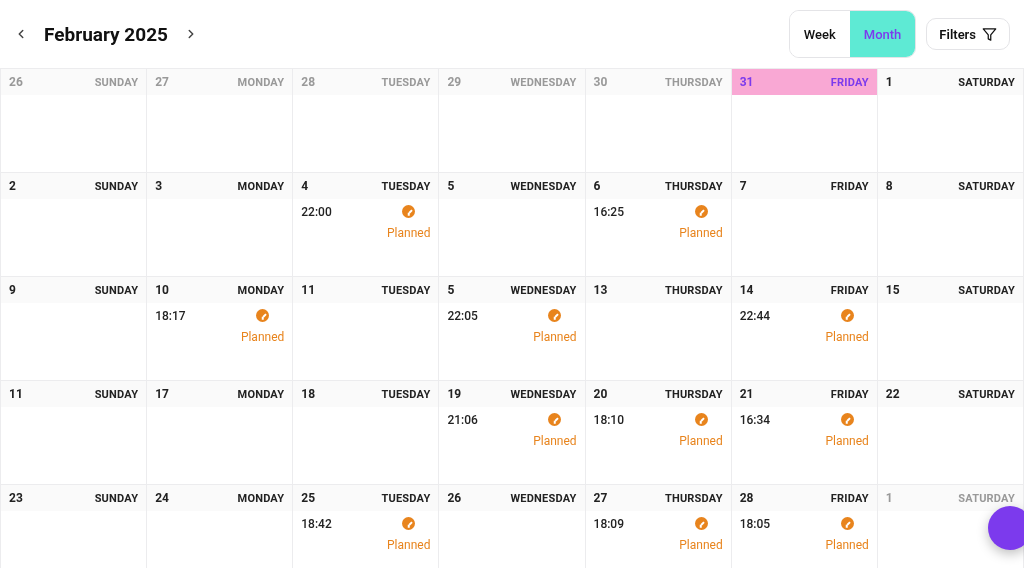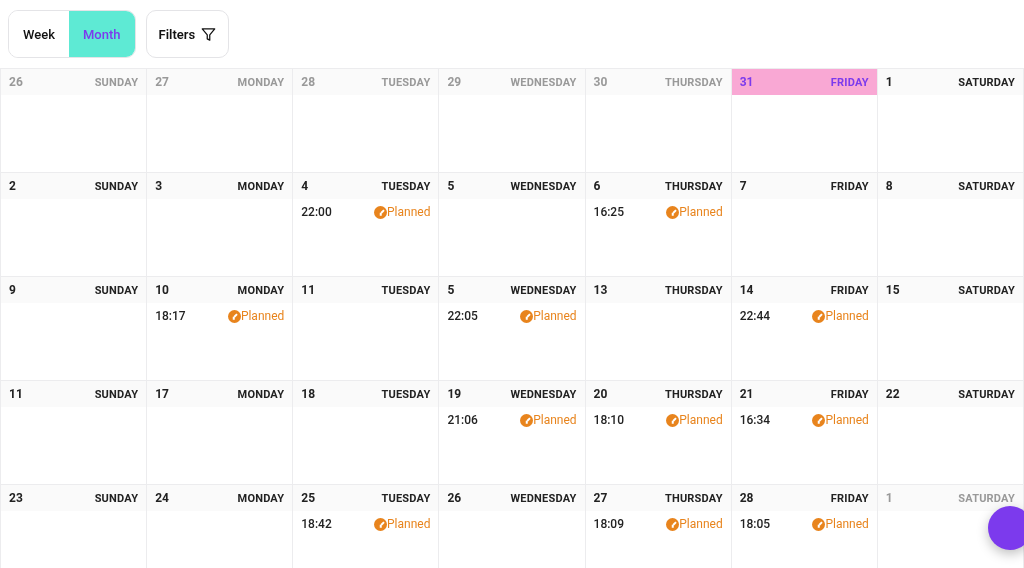--- a/index.html
+++ b/index.html
@@ -45,21 +45,21 @@
   }
   .view-btn.active {
     background: #5eead4;
     color: #7c3aed;
   }
   .filters-btn {
     display: flex; align-items: center; gap: 6px;
     border: 1px solid #e4e4e7;
     border-radius: 10px;
     padding: 0 12px;
-    height: 48px;
+    height: 32px;
     font-size: 13px;
     font-weight: 600;
     cursor: pointer;
     background: #fff;
   }
   .grid {
     display: grid;
     grid-template-columns: repeat(7, 1fr);
     border-top: 1px solid #ececee;
     border-left: 1px solid #ececee;
@@ -92,23 +92,24 @@
   .cell-body { flex: 1; padding: 6px 8px; }
   .event {
     display: flex;
     justify-content: space-between;
     align-items: flex-start;
     font-size: 12px;
     margin-bottom: 4px;
   }
   .event-time { color: #222; font-weight: 500; }
   .event-status {
-    display: flex; align-items: center; gap: 0;
+    display: flex; align-items: center; gap: 8px;
     color: #e8841d;
     font-size: 12px;
+    flex-direction: column;
   }
   .clock-icon {
     width: 13px; height: 13px;
     border-radius: 50%;
     background: #e8841d;
     position: relative;
     display: inline-block;
   }
   .clock-icon::before, .clock-icon::after {
     content: "";
@@ -127,20 +128,33 @@
     width: 44px; height: 44px;
     border-radius: 50%;
     background: #7c3aed;
     box-shadow: 0 4px 12px rgba(0,0,0,0.25);
   }
 </style>
 </head>
 <body>
 
 <div class="header">
+  <div class="header-left">
+    <div class="nav-btn">
+      <svg width="14" height="14" viewBox="0 0 24 24" fill="none" stroke="currentColor" stroke-width="2.5" stroke-linecap="round" stroke-linejoin="round">
+          <polyline points="15 18 9 12 15 6"></polyline>
+        </svg>
+    </div>
+    <div class="title">February 2025</div>
+    <div class="nav-btn">
+      <svg width="14" height="14" viewBox="0 0 24 24" fill="none" stroke="currentColor" stroke-width="2.5" stroke-linecap="round" stroke-linejoin="round">
+          <polyline points="9 18 15 12 9 6"></polyline>
+        </svg>
+    </div>
+  </div>
   <div class="header-right">
     <div class="view-switch">
       <div class="view-btn">Week</div>
       <div class="view-btn active">Month</div>
     </div>
     <div class="filters-btn">
       <span>Filters</span>
       <svg width="15" height="15" viewBox="0 0 24 24" fill="none" stroke="currentColor" stroke-width="2" stroke-linecap="round" stroke-linejoin="round">
           <polygon points="22 3 2 3 10 12.46 10 19 14 21 14 12.46 22 3"></polygon>
         </svg>

